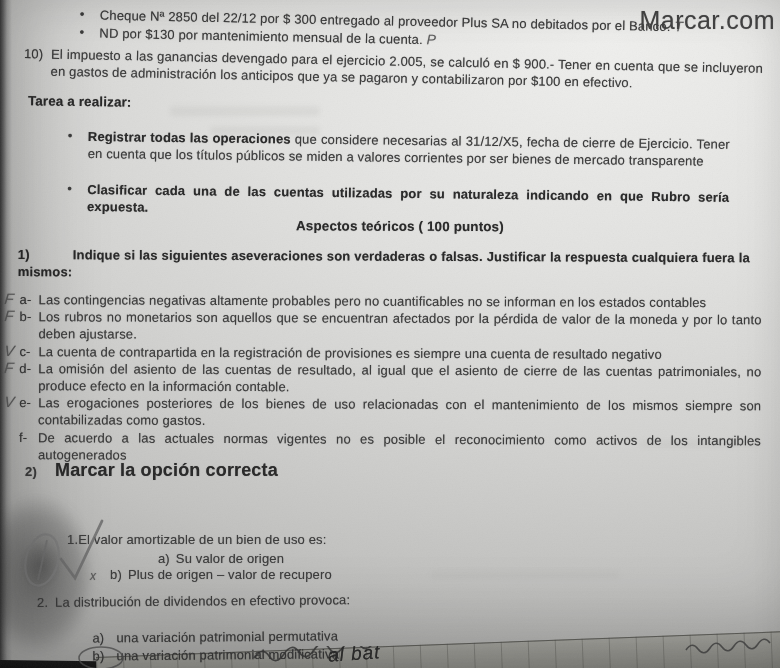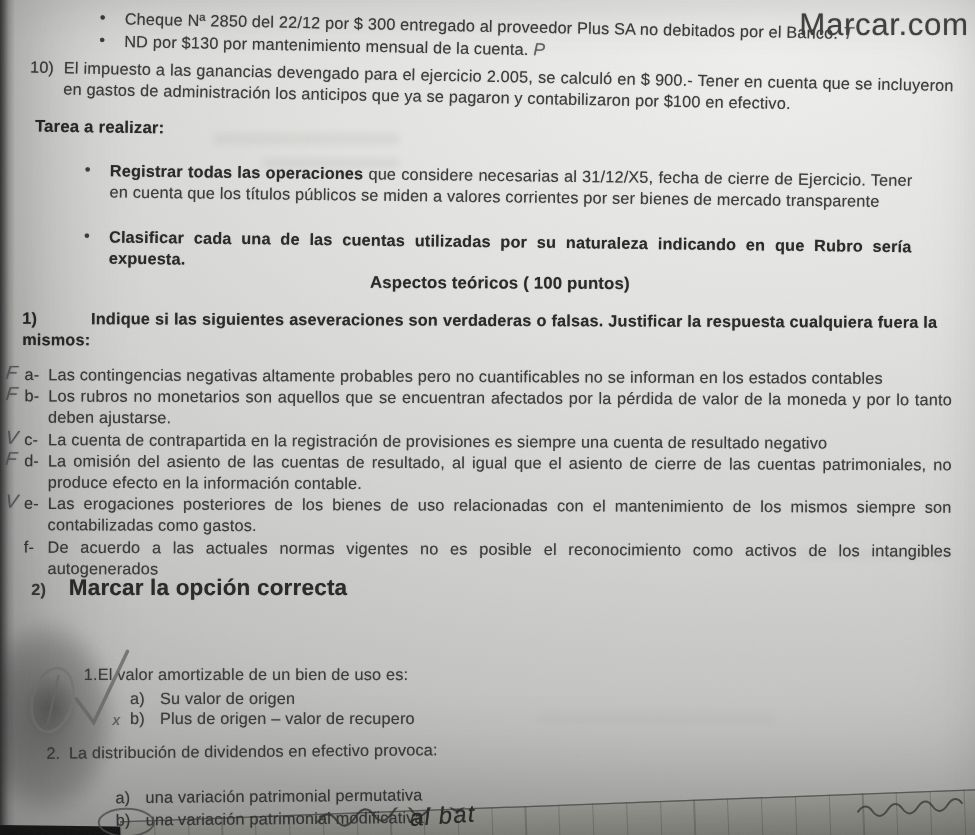--- a/index.html
+++ b/index.html
@@ -64,21 +64,21 @@
   .statements{margin:11px 0 0 5px;width:757px;}
   .srow{display:flex;align-items:flex-start;}
   .smark{flex:0 0 15px;font-size:15px;line-height:16px;color:#646464;font-style:italic;
          transform:skewX(-6deg);text-shadow:0 0 1px rgba(90,90,90,.5);}
   .slabel{flex:0 0 19px;}
   .stext{flex:1;text-align:justify;line-height:17.2px;}
   .q2{left:25px;top:462px;}
   .q2 .num{width:30px;font-weight:bold;}
   .q2 .qt{font-size:18px;}
   .sec-sub1{left:67px;top:499px;margin-top:32px;}
-  .opts{margin:3px 0 0 37px;padding:0;list-style:none;line-height:16.4px;}
+  .opts{margin:3px 0 0 37px;padding:0;list-style:none;line-height:16.4px;text-align:center;}
   .orow{position:relative;}
   .omark{position:absolute;left:-14px;top:1px;font-size:12px;color:#5c5c5c;font-style:italic;}
   .olabel{display:inline-block;width:24px;}
   .sec-sub2{left:37px;top:594px;transform:rotate(-.5deg);transform-origin:0 0;}
   .sub2-num{display:inline-block;width:18px;}
   .opts2{margin:19px 0 0 55px;padding:0;list-style:none;line-height:17.5px;}
   
   .hw{color:#5f5f5f;font-style:italic;font-size:14px;letter-spacing:0;
       text-shadow:0 0 1px rgba(90,90,90,.45);}
   .pen-note{left:328px;top:643px;z-index:22;font-size:19px;font-style:italic;color:#2e2e2e;

